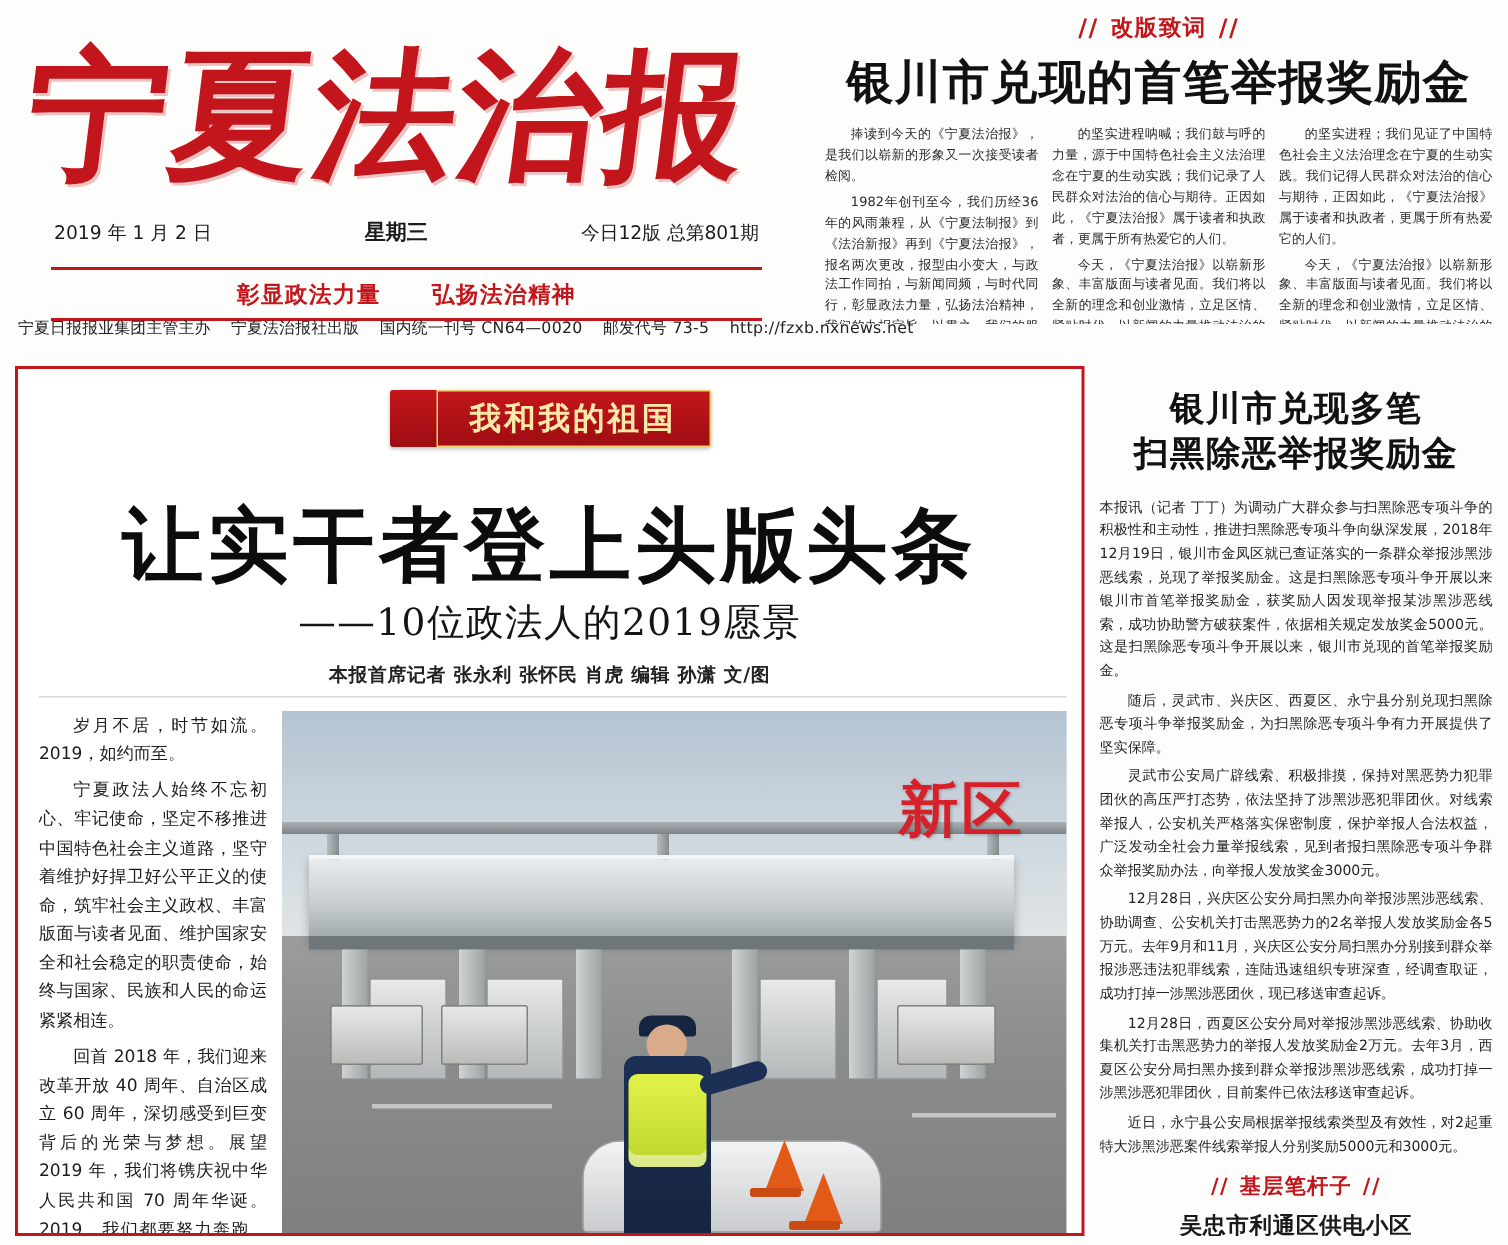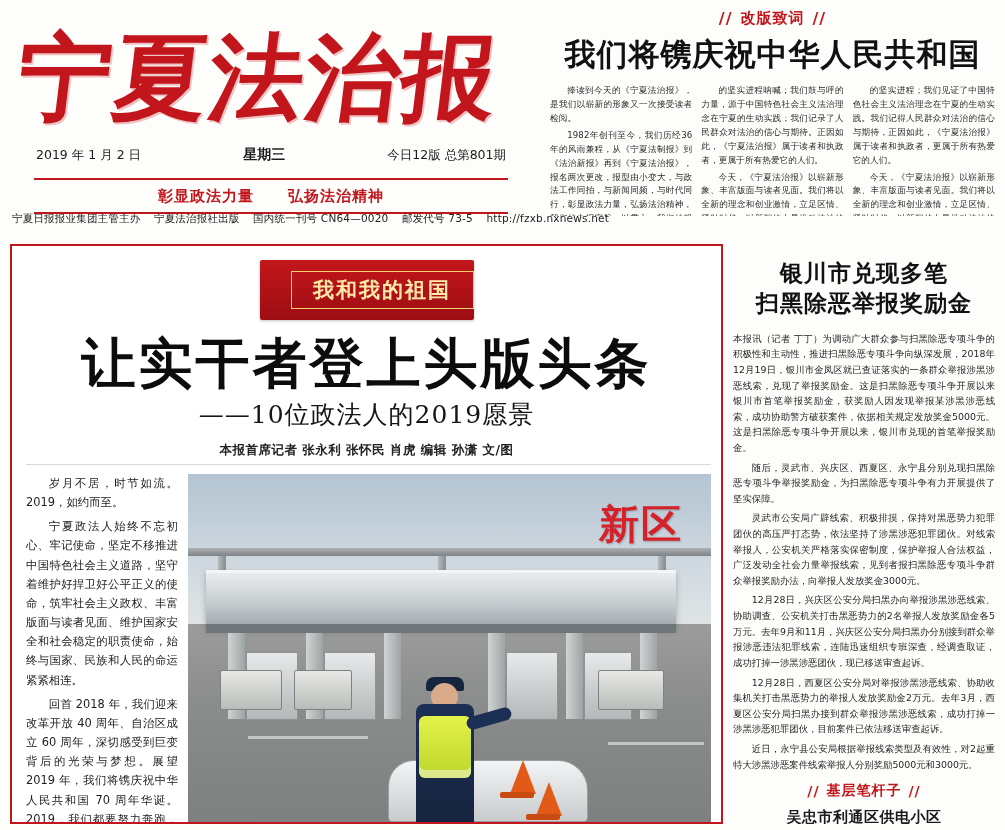--- a/index.html
+++ b/index.html
@@ -131,21 +131,21 @@
     left: 10px; top: 244px;
     width: 713px; height: 580px;
     border: 2px solid #c3161c;
     background: #fff;
     overflow: hidden;
   }
   .banner {
     position: absolute;
     left: 50%; top: 14px;
     transform: translateX(-50%);
-    width: 214px; height: 60px;
+    width: 214px; height: 38px;
     background: linear-gradient(180deg,#c3161c 0%, #9d0d12 100%);
     border-radius: 2px;
     display: flex;
     align-items: center;
     justify-content: center;
     box-shadow: 0 1px 3px rgba(0,0,0,.25);
     padding-left: 31px;
   }
   .banner-inner {
     border: 1.5px solid #f2cf6a;
@@ -237,21 +237,21 @@
   .photo .pillar {
     position: absolute; top: 159px; width: 17px; height: 86px;
     background: linear-gradient(90deg,#cfd3d4,#9ea3a4);
   }
   .photo .booth {
     position: absolute; top: 178px; height: 68px;
     background: linear-gradient(180deg,#e7e9ea,#b4b8b9);
     border: 1px solid #8e9395;
   }
   .photo .sign-red {
-    position: absolute; right: 28px; top: 28px;
+    position: absolute; right: 28px; top: 44px;
     color: #d6212a;
     font-family: "DejaVu Serif","Liberation Serif",serif;
     font-weight: bold;
     font-size: 40px;
     letter-spacing: 2px;
     line-height: 1.12;
     text-align: right;
     text-shadow: 1px 1px 2px rgba(0,0,0,.25);
   }
   .photo .gantry {
@@ -394,21 +394,21 @@
       <span>http://fzxb.nxnews.net</span>
     </div>
   </div>
 
   <div class="top-right">
     <div class="ribbon">
       <span class="slash">//</span>
       <span>改版致词</span>
       <span class="slash">//</span>
     </div>
-    <div class="tr-headline">我们将镌庆祝中华人民共和国</div>
+    <div class="tr-headline">银川市兑现的首笔举报奖励金</div>
     <div class="tr-cols">
       <div class="tr-col">
         <p>捧读到今天的《宁夏法治报》，是我们以崭新的形象又一次接受读者检阅。</p>
         <p>1982年创刊至今，我们历经36年的风雨兼程，从《宁夏法制报》到《法治新报》再到《宁夏法治报》，报名两次更改，报型由小变大，与政法工作同拍，与新闻同频，与时代同行，彰显政法力量，弘扬法治精神，我们的办报宗旨一以贯之，我们的服务对象始终不变。</p>
 
       </div>
       <div class="tr-col">
         <p>的坚实进程呐喊；我们鼓与呼的力量，源于中国特色社会主义法治理念在宁夏的生动实践；我们记录了人民群众对法治的信心与期待。正因如此，《宁夏法治报》属于读者和执政者，更属于所有热爱它的人们。</p>
         <p>今天，《宁夏法治报》以崭新形象、丰富版面与读者见面。我们将以全新的理念和创业激情，立足区情、紧贴时代，以新闻的力量推动法治的进步；我们将继续坚持以人民为中心的办报理念，把服务党委政府中心工作、服务全区政法工作、服务广大读者作为永恒追求。</p>
 

